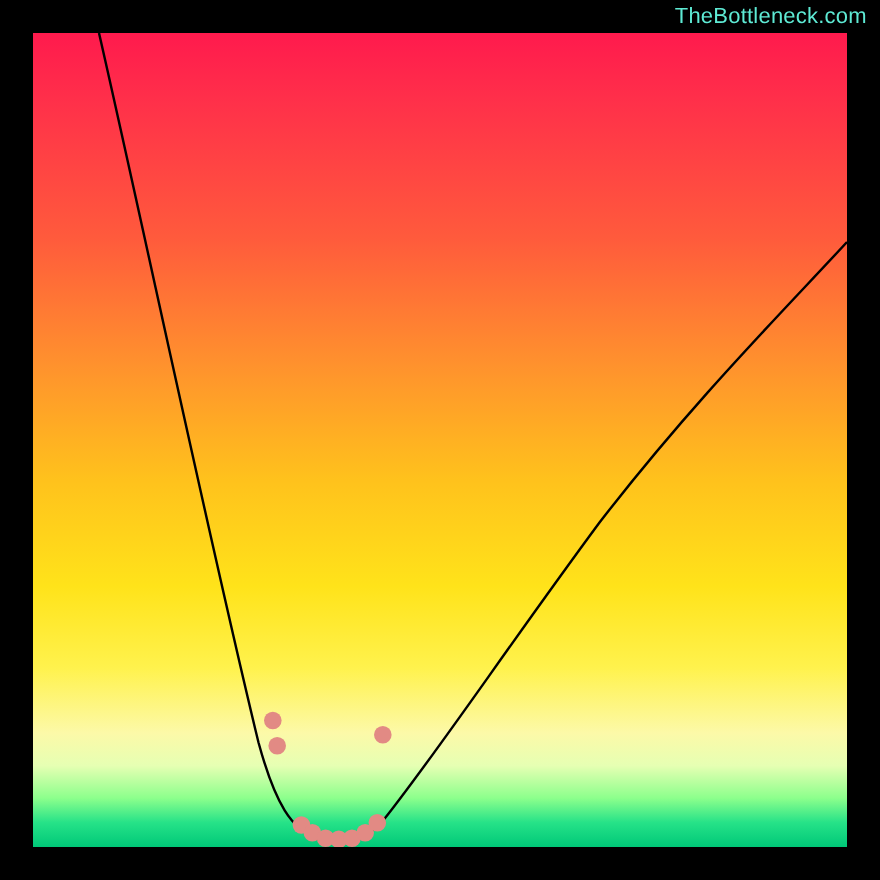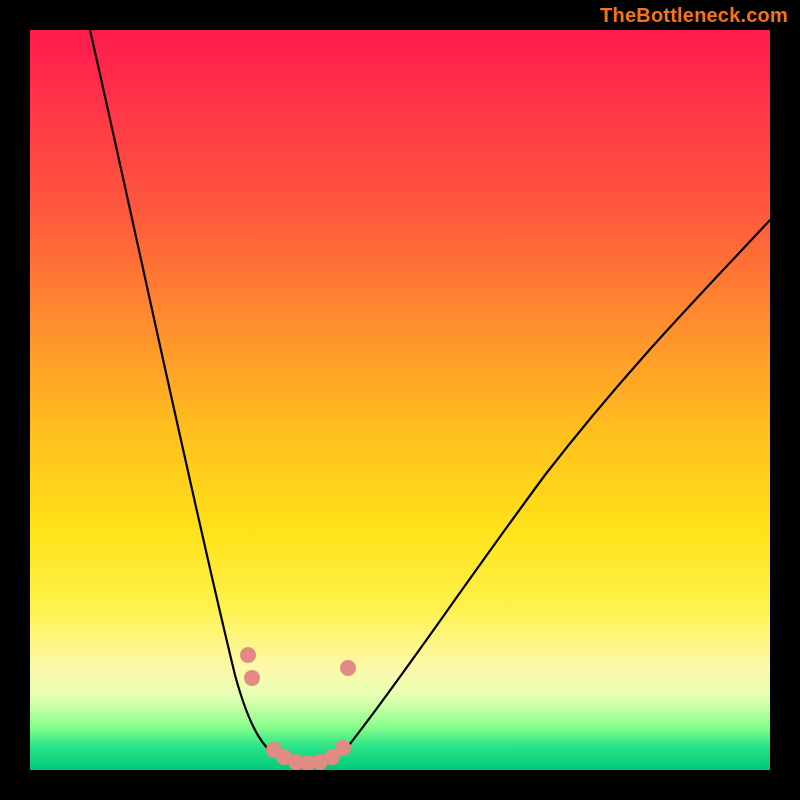--- a/index.html
+++ b/index.html
@@ -39,25 +39,24 @@
       #e6ffb3 90%,
       #8cff8c 94%,
       #26e288 97%,
       #00c878 100%
     );
   }
   .watermark {
     position: absolute;
     top: 4px;
     right: 12px;
-    color: #f97316;
+    color: #5eead4;
     font-size: 20px;
     letter-spacing: 0.2px;
     user-select: none;
-    font-weight: bold;
   }
   svg.curve {
     position: absolute;
     left: 0;
     top: 0;
     width: 740px;
     height: 740px;
   }
   .dot {
     fill: #e28a84;

